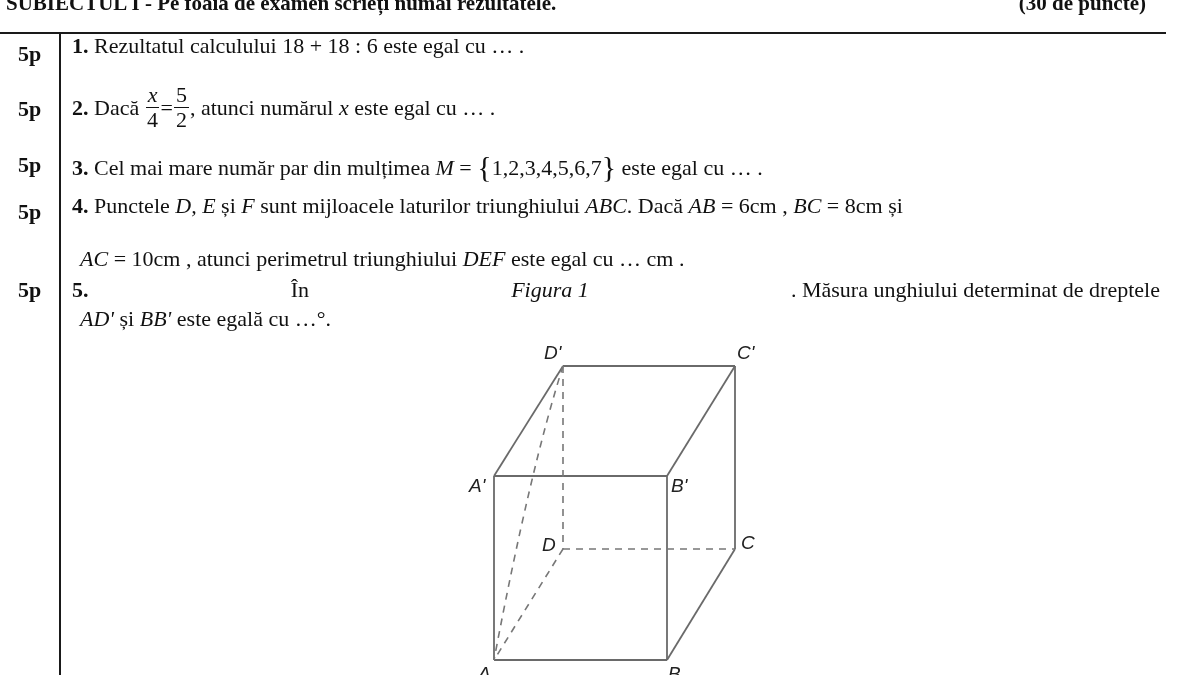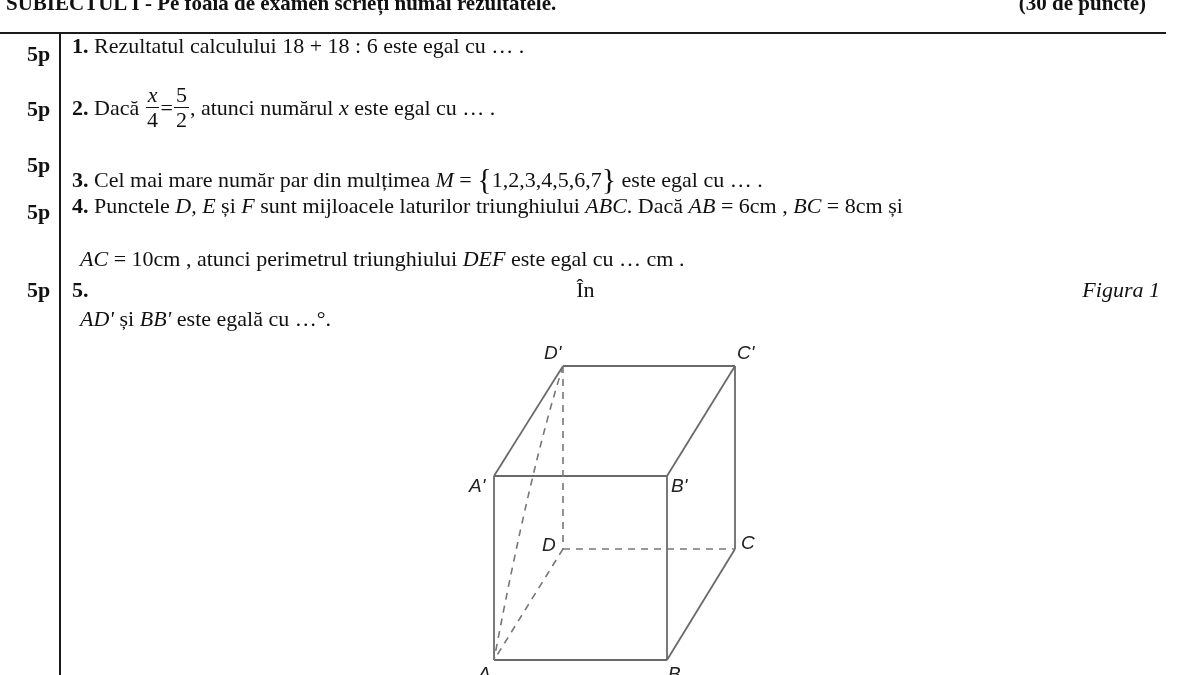--- a/index.html
+++ b/index.html
@@ -12,21 +12,21 @@
     position: absolute; left: 0; top: -12px; width: 1166px; height: 30px;
     font-weight: bold; font-size: 21px; line-height: 30px;
   }
   .header .title { position: absolute; left: 6px; top: 0; white-space: nowrap; }
   .header .points { position: absolute; right: 20px; top: 0; white-space: nowrap; }
   .hrule { position: absolute; left: 0; top: 32px; width: 1166px; height: 2px; background: #1a1a1a; }
   .vrule { position: absolute; left: 59px; top: 33px; width: 2px; height: 642px; background: #1a1a1a; }
 
   .score {
     position: absolute; left: 18px; width: 34px; font-weight: bold; font-size: 22px;
-    line-height: 26px; white-space: nowrap; margin-left: 9px;
+    line-height: 26px; white-space: nowrap;
   }
   .line {
     position: absolute; left: 72px; font-size: 22px; line-height: 26px; white-space: nowrap;
   }
   .num { font-weight: bold; }
   .it { font-style: italic; }
   .frac {
     display: inline-block; vertical-align: middle; text-align: center; line-height: 24px;
     margin: 0 1px; position: relative; top: -2px;
   }
@@ -68,21 +68,21 @@
     <span>4</span>
   </span><span>=</span><span class="frac">
     <span class="top">5</span>
     <span>2</span>
   </span><span>, atunci numărul</span>
   <span class="it">x</span>
   <span>este egal cu … .</span>
 </div>
 
 <div class="score" style="top:152px">5p</div>
-<div class="line" style="top:164px">
+<div class="line" style="top:152px">
   <span class="num">3.</span>
   <span>Cel mai mare număr par din mulțimea</span>
   <span class="it">M</span><span> = </span><span class="brace">{</span><span>1,2,3,4,5,6,7</span><span class="brace">}</span>
   <span>este egal cu … .</span>
 </div>
 
 <div class="score" style="top:199px">5p</div>
 <div class="line" style="top:193px">
   <span class="num">4.</span>
   <span>Punctele</span>
@@ -99,20 +99,21 @@
   <span class="it">AC</span><span> = 10cm , atunci perimetrul triunghiului</span>
   <span class="it">DEF</span>
   <span>este egal cu … cm .</span>
 </div>
 
 <div class="score" style="top:277px">5p</div>
 <div class="line justify" style="top:277px">
   <span class="num">5.</span>
   <span>În</span>
   <span class="it">Figura 1</span>
+  <span>. Măsura unghiului determinat de dreptele</span>
 </div>
 <div class="line" style="top:306px; left:80px">
   <span class="it">AD'</span>
   <span>și</span>
   <span class="it">BB'</span>
   <span>este egală cu …°.</span>
 </div>
 
 <svg class="figure" viewBox="0 0 1200 675" width="1200" height="675">
   <g stroke="#6a6a6a" stroke-width="1.8" fill="none">

